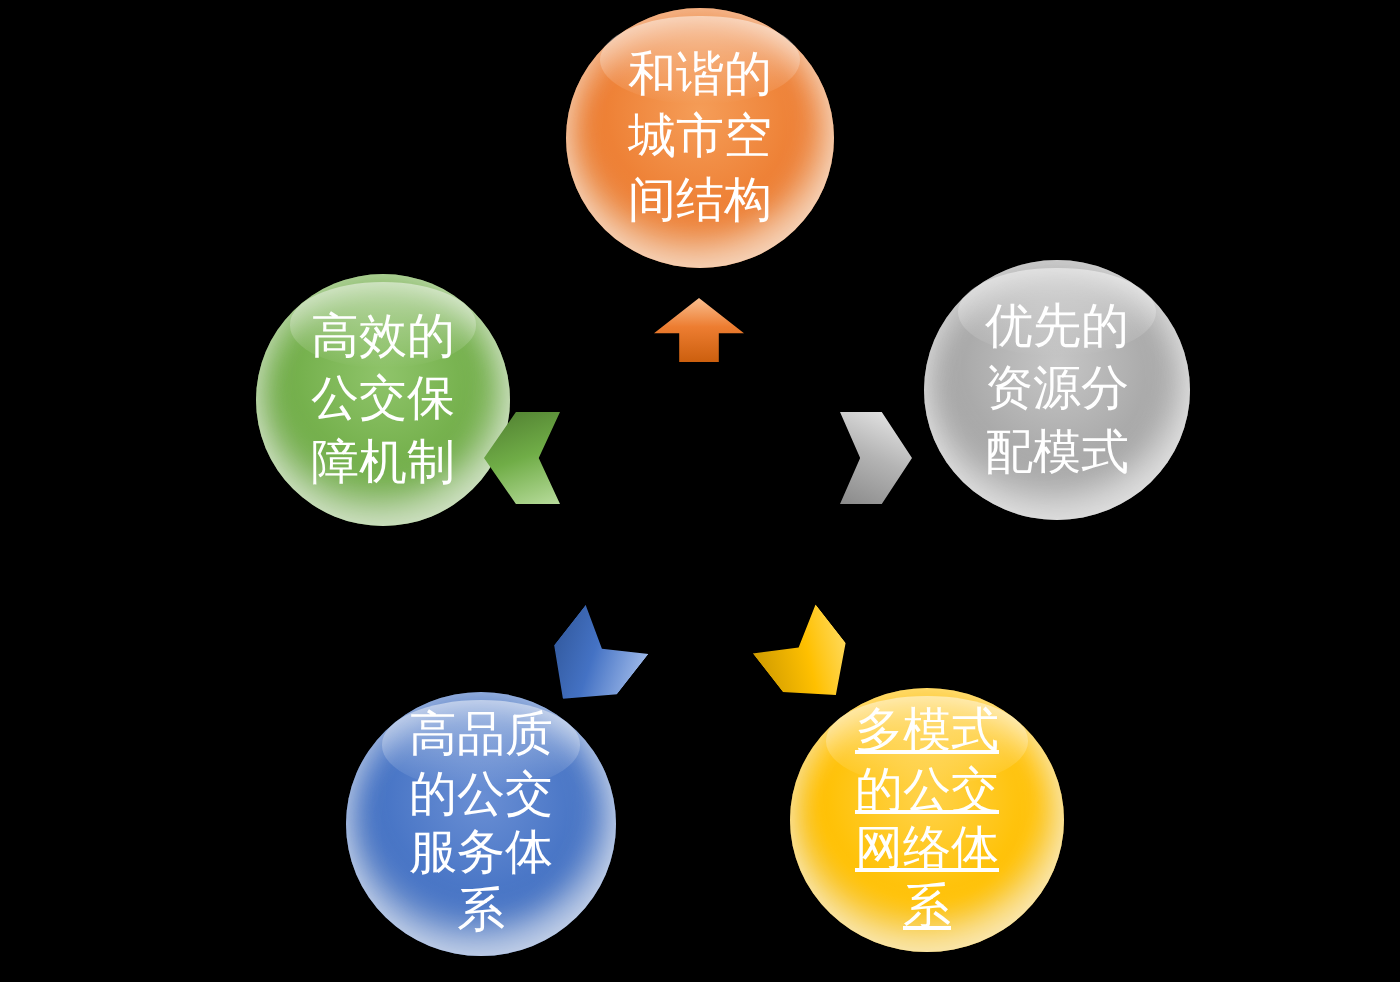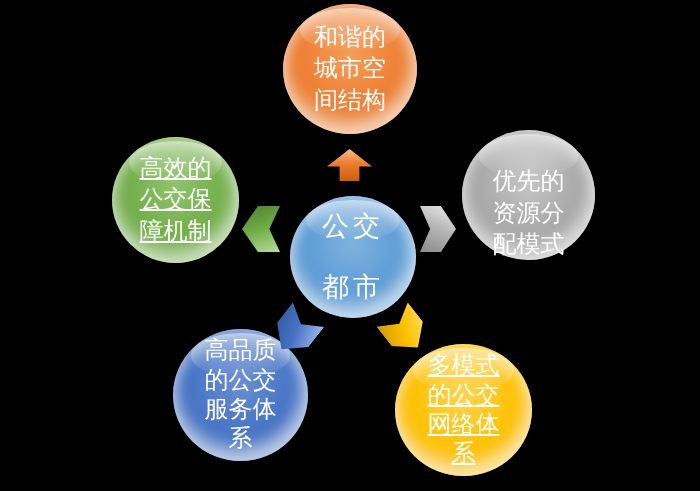--- a/index.html
+++ b/index.html
@@ -47,27 +47,27 @@
     position: relative;
     white-space: pre-line;
     line-height: 1.3;
     font-size: 24px;
     font-weight: 400;
     z-index: 2;
   }
 
   .s-orange { left: 283px; top:   4px; width: 134px; height: 130px;
     background: radial-gradient(circle at 50% 40%, #f59d58 0%, #ed7d31 52%, #d9690f 96%); }
-  .s-green  { left: 112px; top: 137px; width: 127px; height: 126px;
-    background: radial-gradient(circle at 50% 40%, #8fc46a 0%, #70ad47 52%, #589132 96%); text-decoration: underline; }
+  .s-green  { left: 128px; top: 137px; width: 127px; height: 126px;
+    background: radial-gradient(circle at 50% 40%, #8fc46a 0%, #70ad47 52%, #589132 96%); }
   .s-gray   { left: 462px; top: 130px; width: 133px; height: 130px;
-    background: radial-gradient(circle at 50% 40%, #c6c6c6 0%, #a6a6a6 52%, #8c8c8c 96%); align-items: flex-end; }
+    background: radial-gradient(circle at 50% 40%, #c6c6c6 0%, #a6a6a6 52%, #8c8c8c 96%); }
   .s-center { left: 290px; top: 196px; width: 126px; height: 122px;
     background: radial-gradient(circle at 50% 40%, #7fb2df 0%, #5b9bd5 52%, #3f7fbd 96%); }
-  .s-blue   { left: 173px; top: 329px; width: 135px; height: 132px;
+  .s-blue   { left: 173px; top: 346px; width: 135px; height: 132px;
     background: radial-gradient(circle at 50% 40%, #6a8fd4 0%, #4472c4 52%, #335ea9 96%); }
   .s-yellow { left: 395px; top: 344px; width: 137px; height: 132px;
     background: radial-gradient(circle at 50% 40%, #ffd34d 0%, #ffc000 52%, #e2a900 96%); text-decoration: underline; }
 
   .s-blue .label, .s-yellow .label { font-size: 24px; line-height: 1.22; }
   .s-center .label { font-size: 27px; line-height: 2.25; letter-spacing: 4px; }
 
   
   .arrow { position: absolute; z-index: 2; }
 
@@ -148,24 +148,20 @@
 服务体
 系</div>
   </div>
 
   <div class="sphere s-green">
     <div class="label">高效的
 公交保
 障机制</div>
   </div>
 
-  <div class="sphere s-center">
-    <div class="label">公交
-都市</div>
-  </div>
 
   <div class="arrow arrow-up"></div>
   <div class="arrow chevron arrow-right"></div>
   <div class="arrow chevron arrow-down-right"></div>
   <div class="arrow chevron arrow-down-left"></div>
   <div class="arrow chevron arrow-left"></div>
 
 
 </div>
 

